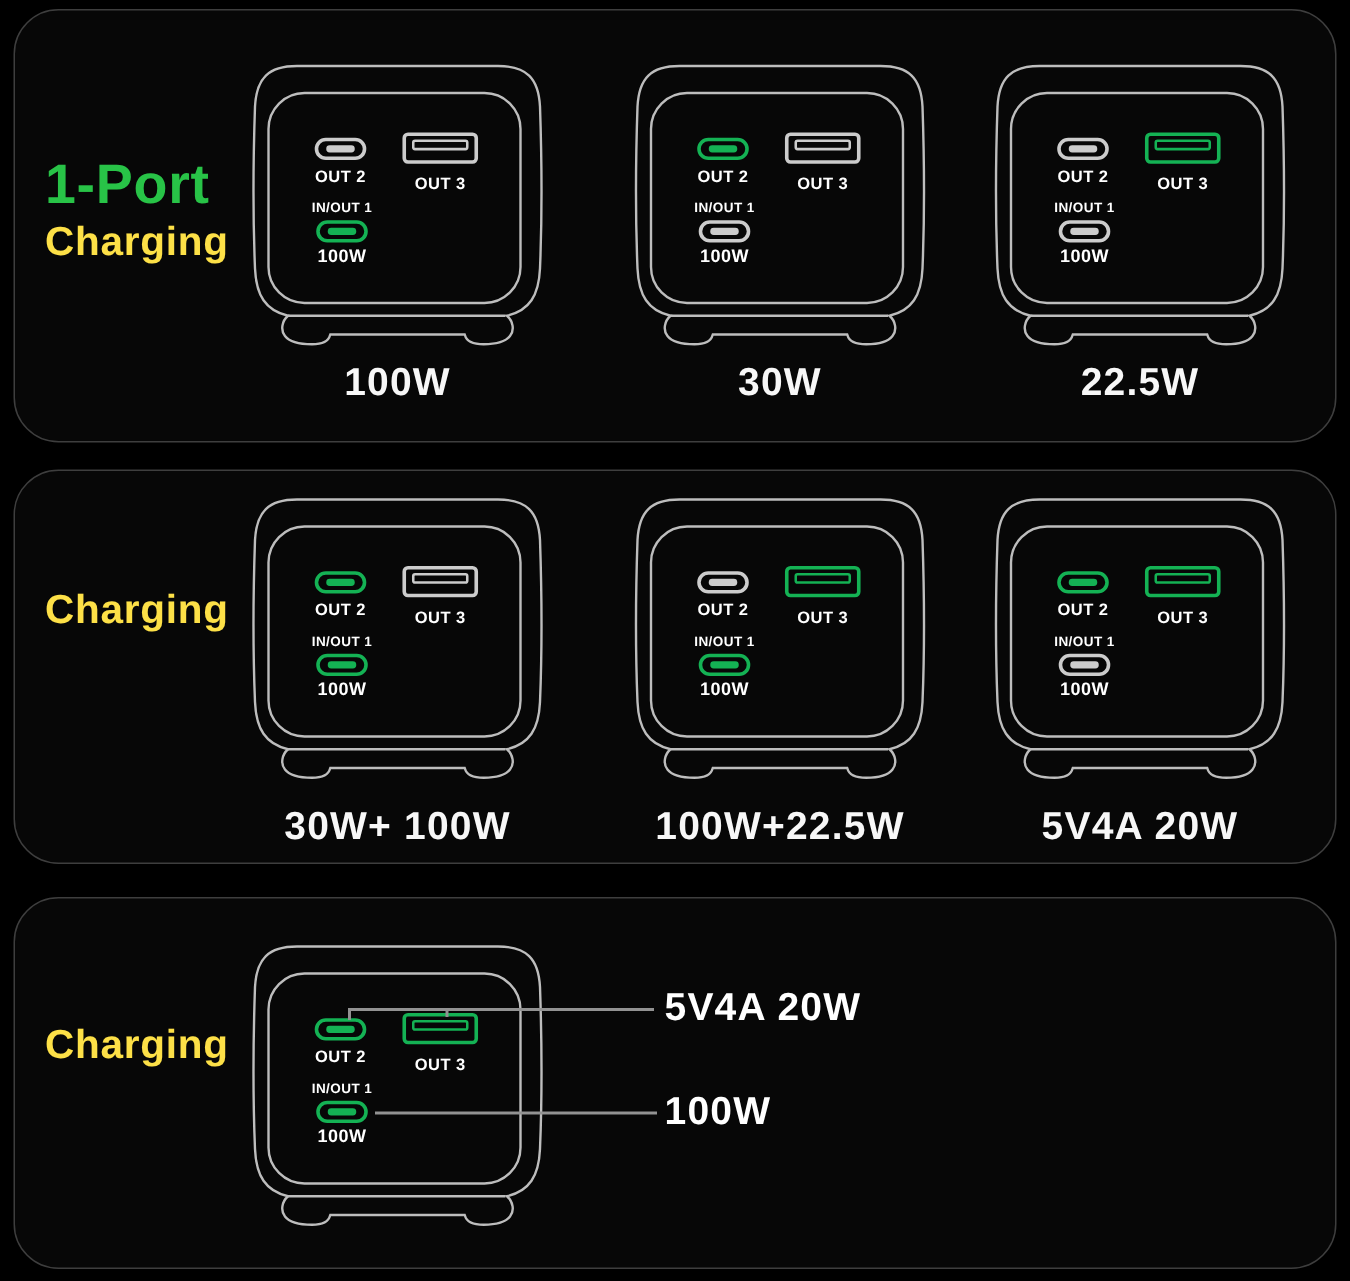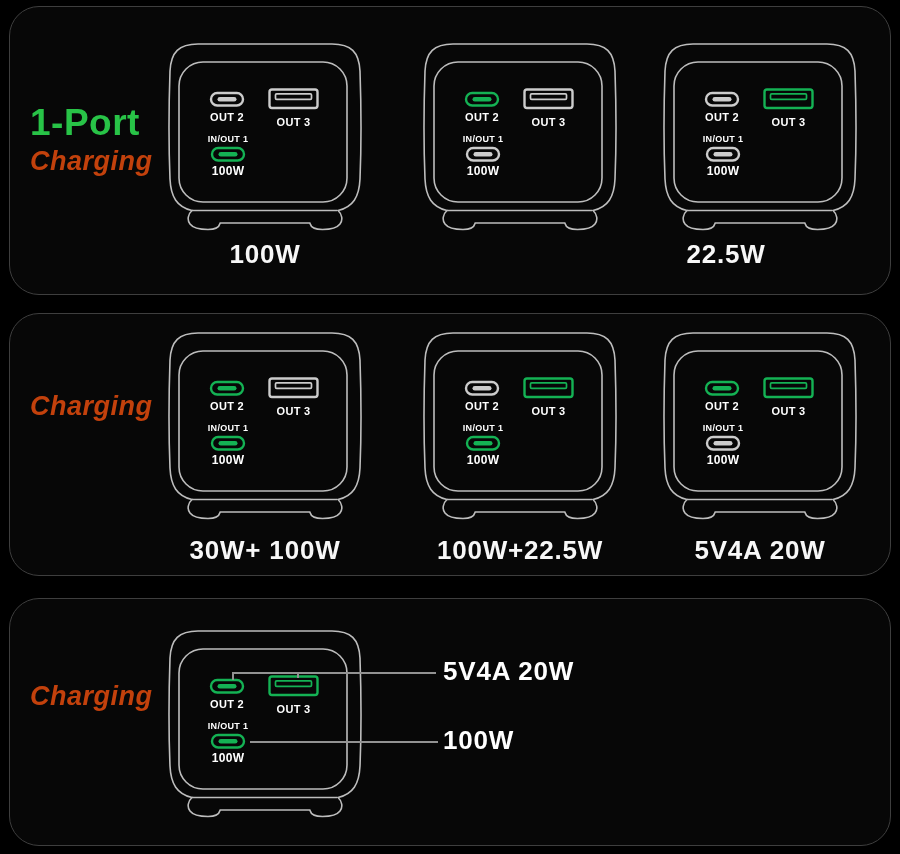--- a/index.html
+++ b/index.html
@@ -19,21 +19,21 @@
   .panel-2 { top:313px; height:263px; }
   .panel-3 { top:598px; height:248px; }
 
   .title { position:absolute; left:20px; }
   .title .green {
     font-size:37px; font-weight:bold; letter-spacing:.5px; line-height:1.12;
     color:var(--title-green, #28c347);
   }
   .title .white {
     font-size:27px; font-weight:bold; letter-spacing:.5px; line-height:1.15;
-    margin-top:3px; color:#c2410c;font-style:italic;
+    margin-top:3px; color:#fde047;
   }
 
   .charger { position:absolute; width:200px; height:192px; }
 
   .watt {
     position:absolute; width:200px; text-align:center;
     font-size:26px; font-weight:bold; letter-spacing:.8px; line-height:30px;
     color:var(--label-text, #f7f7f7);
   }
 
@@ -104,21 +104,22 @@
     <rect x="104.5" y="49.5" width="48" height="18.5" rx="2.5" fill="none" stroke="#14b254" stroke-width="2.4"></rect>
     <rect x="110.5" y="53.8" width="36" height="5.6" rx="1.2" fill="none" stroke="#14b254" stroke-width="1.7"></rect>
     <rect x="47" y="108" width="32" height="12.5" rx="6.2" fill="none" stroke="#cccccc" stroke-width="2.4"></rect>
     <rect x="53.5" y="111.9" width="19" height="4.7" rx="2.3" fill="#cccccc"></rect>
     <text class="pl" x="62" y="81" font-size="11">OUT 2</text>
     <text class="pl" x="128.5" y="86" font-size="11">OUT 3</text>
     <text class="pl" x="63" y="101.5" font-size="9">IN/OUT 1</text>
     <text class="pl" x="63" y="134.5" font-size="12">100W</text>
   </svg></div>
     <div class="watt" style="left:155px;top:232px">100W</div>
-    <div class="watt" style="left:616px;top:232px">22.5W</div>
+    <div class="watt" style="left:410px;top:232px">30W</div>
+    <div class="watt" style="left:650px;top:232px">22.5W</div>
   </section>
 
   <section class="panel panel-2">
     <div class="title" style="top:74px">
       <div class="white">Charging</div>
     </div>
     <div class="charger" style="left:155px;top:15px"><svg viewBox="0 0 200 192" width="200" height="192">
     <g fill="none" stroke="#bdbdbd" stroke-width="1.6">
       <path d="M33 4 H167 C186 4 194 12 195 31 C196.2 66 196.2 110 195 139 C194.2 157 188 167 173 170.5 C177 174 178.2 180 175 184 C172 188 165 189.5 157.5 189.5 C149.5 189.5 146 187.5 145 183.5 L144.8 183 H55.2 L55 183.5 C54 187.5 50.5 189.5 43 189.5 C35 189.5 28 188 25 184 C21.8 180 23 174 27 170.5 C12 167 5.8 157 5 139 C3.8 110 3.8 66 5 31 C6 12 14 4 33 4 Z"></path>
       <line x1="27" y1="170.5" x2="172" y2="170.5"></line>

